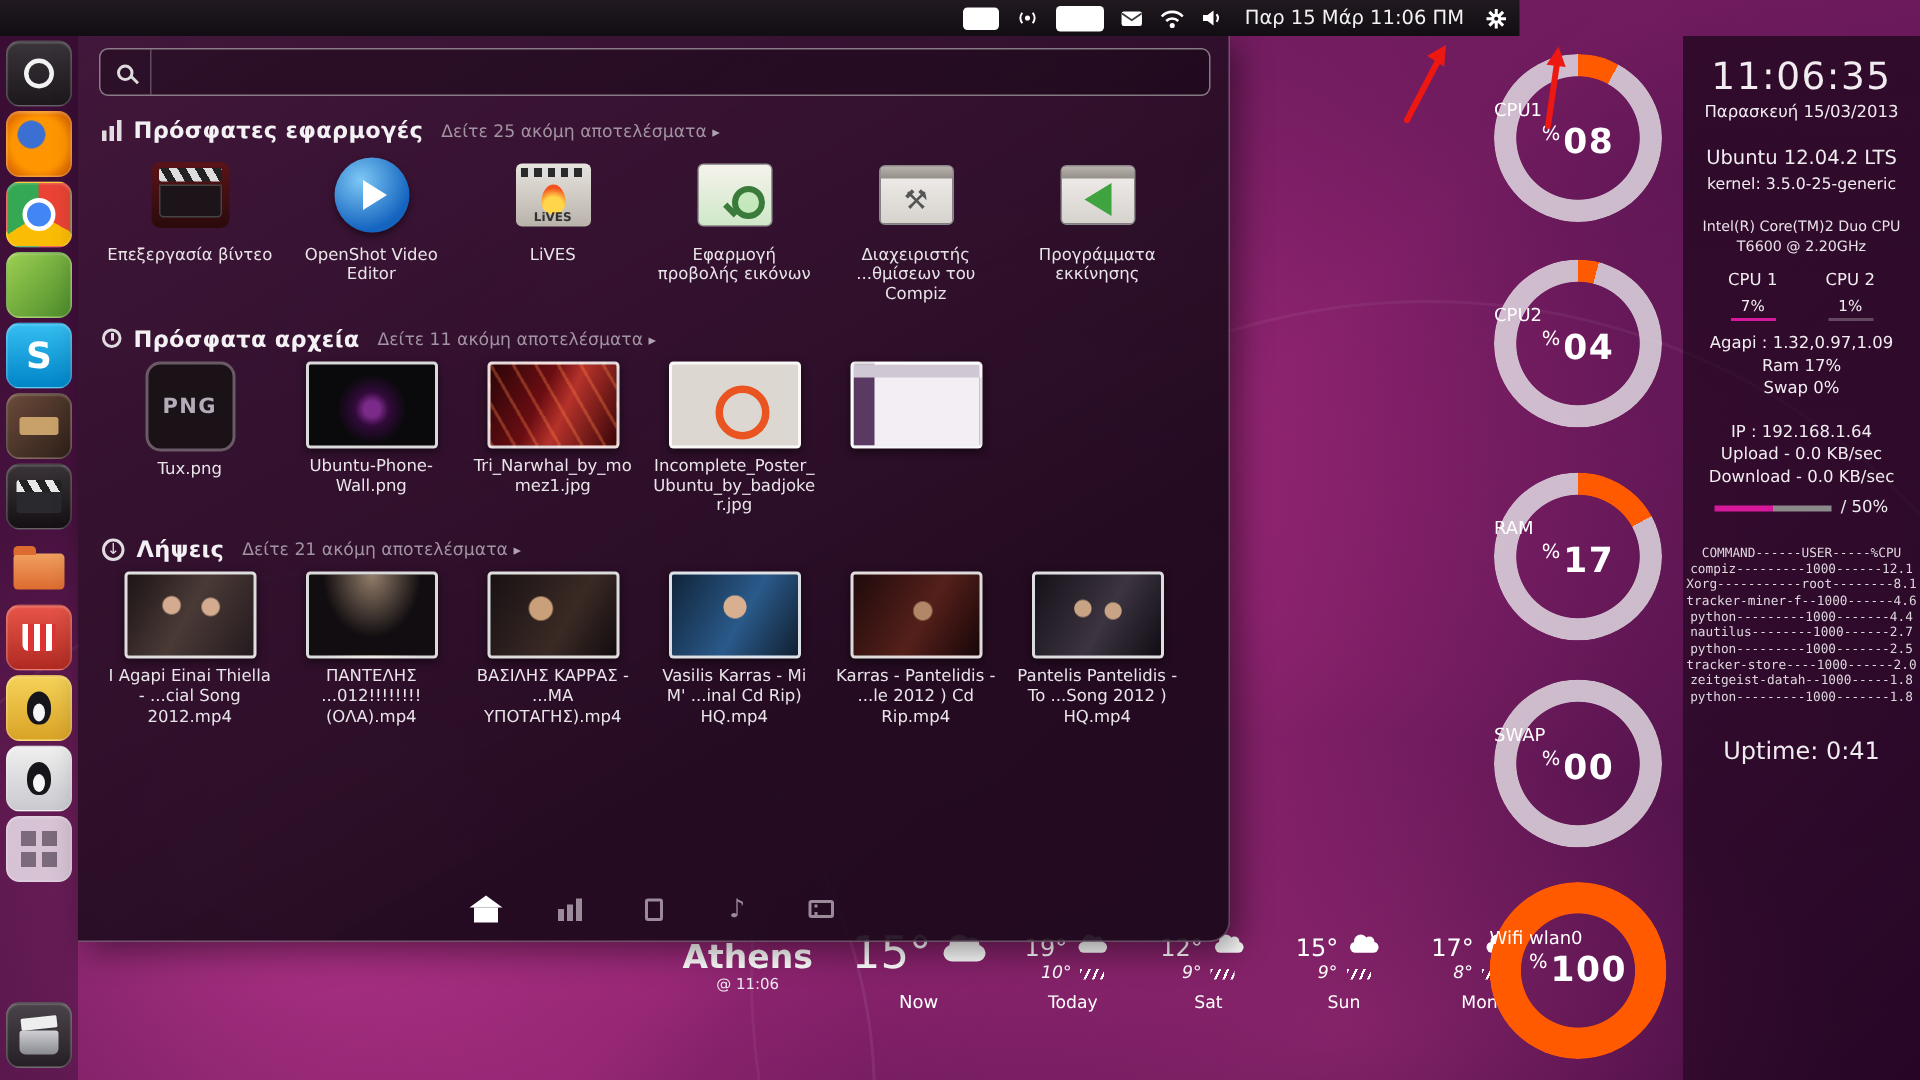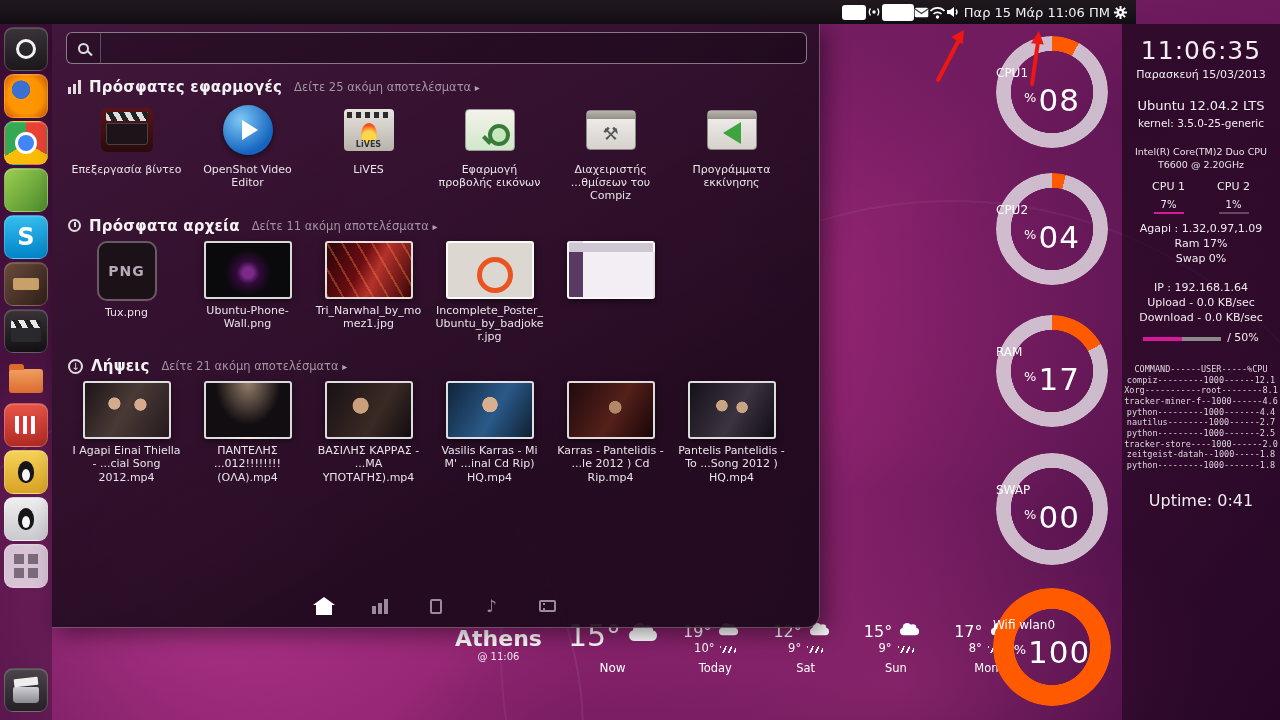--- a/index.html
+++ b/index.html
@@ -18,23 +18,23 @@
   body::before{ 
     content:""; position:absolute; left:-120px; top:380px; width:700px; height:700px;
     border-radius:50%; border:2px solid rgba(255,255,255,0.07); pointer-events:none;
   }
   body::after{
     content:""; position:absolute; left:500px; top:200px; width:900px; height:900px;
     border-radius:50%; border:2px solid rgba(255,255,255,0.05); pointer-events:none;
   }
 
   
-  .panel{ position:absolute; left:0; top:0; width:1136px; height:24px;
+  .panel{ position:absolute; left:0; top:0; width:1013px; height:24px;
     background:linear-gradient(#201a20,#120d12); z-index:60;
-    display:flex; align-items:center; justify-content:flex-end; padding-right:8px; }
+    display:flex; align-items:center; justify-content:flex-end; gap:11px; padding-right:8px; }
   .ind-box{ width:24px; height:15px; background:#fff; border-radius:3px; }
   .ind-box.wide{ width:32px; height:17px; }
   .panel-ic{ display:flex; align-items:center; }
   .clock-txt{ font-size:13px; color:#f2f2f2; margin:0 3px; white-space:nowrap; }
 
   
   .arrows{ position:absolute; left:928px; top:18px; z-index:70; pointer-events:none; }
 
   
   .launcher{ position:absolute; left:0; top:24px; width:52px; height:696px;
@@ -156,21 +156,21 @@
   .ring{ position:absolute; inset:0; border-radius:50%;
     background:conic-gradient(#ff5a00 calc(var(--pct,0)*1%), rgba(228,224,230,0.82) 0);
     -webkit-mask:radial-gradient(circle closest-side, transparent 73%, #000 74%);
     mask:radial-gradient(circle closest-side, transparent 73%, #000 74%); }
   .gauge.big{ width:118px; height:118px; }
   .gauge.big .ring{ -webkit-mask:radial-gradient(circle closest-side, transparent 64%, #000 65%);
     mask:radial-gradient(circle closest-side, transparent 64%, #000 65%); }
   .glabel{ position:absolute; top:30px; width:100%; text-align:left; font-size:12px; color:#fff; }
   .gval{ position:absolute; top:46px; width:100%; text-align:center; color:#fff; }
   .gval .pc{ font-size:13px; vertical-align:9px; margin-right:2px; }
-  .gval .num{ font-size:31px; font-weight:normal; letter-spacing:1px; }
+  .gval .num{ font-size:23px; font-weight:bold; letter-spacing:1px; }
 
   
   .sysinfo{ position:absolute; right:0; top:24px; width:158px; height:696px; z-index:20;
     background:linear-gradient(rgba(14,2,14,0.62), rgba(22,4,22,0.55));
     text-align:center; padding-top:10px; font-size:11px; line-height:1.35; color:#f0ecf0; }
   .si-time{ font-size:25px; font-weight:normal; letter-spacing:1px; }
   .si-date{ font-size:11px; margin-bottom:14px; }
   .si-os{ font-size:13px; margin-bottom:2px; }
   .si-kernel{ font-size:10.5px; margin-bottom:16px; }
   .si-cpum{ font-size:9.5px; color:#e8e2e8; }
@@ -198,21 +198,21 @@
   .w-now-label{ font-size:12px; margin-top:8px; }
   .cloud{ position:relative; display:inline-block; width:28px; height:11px; background:#fff; border-radius:8px; margin-left:8px; }
   .cloud::before{ content:""; position:absolute; left:4px; top:-7px; width:13px; height:13px; background:#fff; border-radius:50%; }
   .cloud::after{ content:""; position:absolute; left:14px; top:-5px; width:10px; height:10px; background:#fff; border-radius:50%; }
   .cloud.sm{ transform:scale(0.68); transform-origin:left center; }
   .rain{ width:16px; height:7px; margin:2px 0 0 6px;
     background:repeating-linear-gradient(115deg,#fff 0 1.5px, transparent 1.5px 5px); }
   .w-col{ text-align:center; margin-top:10px; }
   .w-hi-row, .w-lo-row{ display:flex; align-items:center; justify-content:center; }
   .w-hi{ font-size:16px; }
-  .w-lo{ font-size:11.5px; }
+  .w-lo{ font-size:11.5px;font-style:italic; }
   .w-day{ font-size:11.5px; margin-top:6px; }
 </style>
 </head>
 <body>
 
 <div class="panel">
   <span class="ind-box"></span>
   <span class="panel-ic">
     <svg width="16" height="12" viewBox="0 0 16 12">
         <g stroke="#fff" fill="none" stroke-width="1.3">

